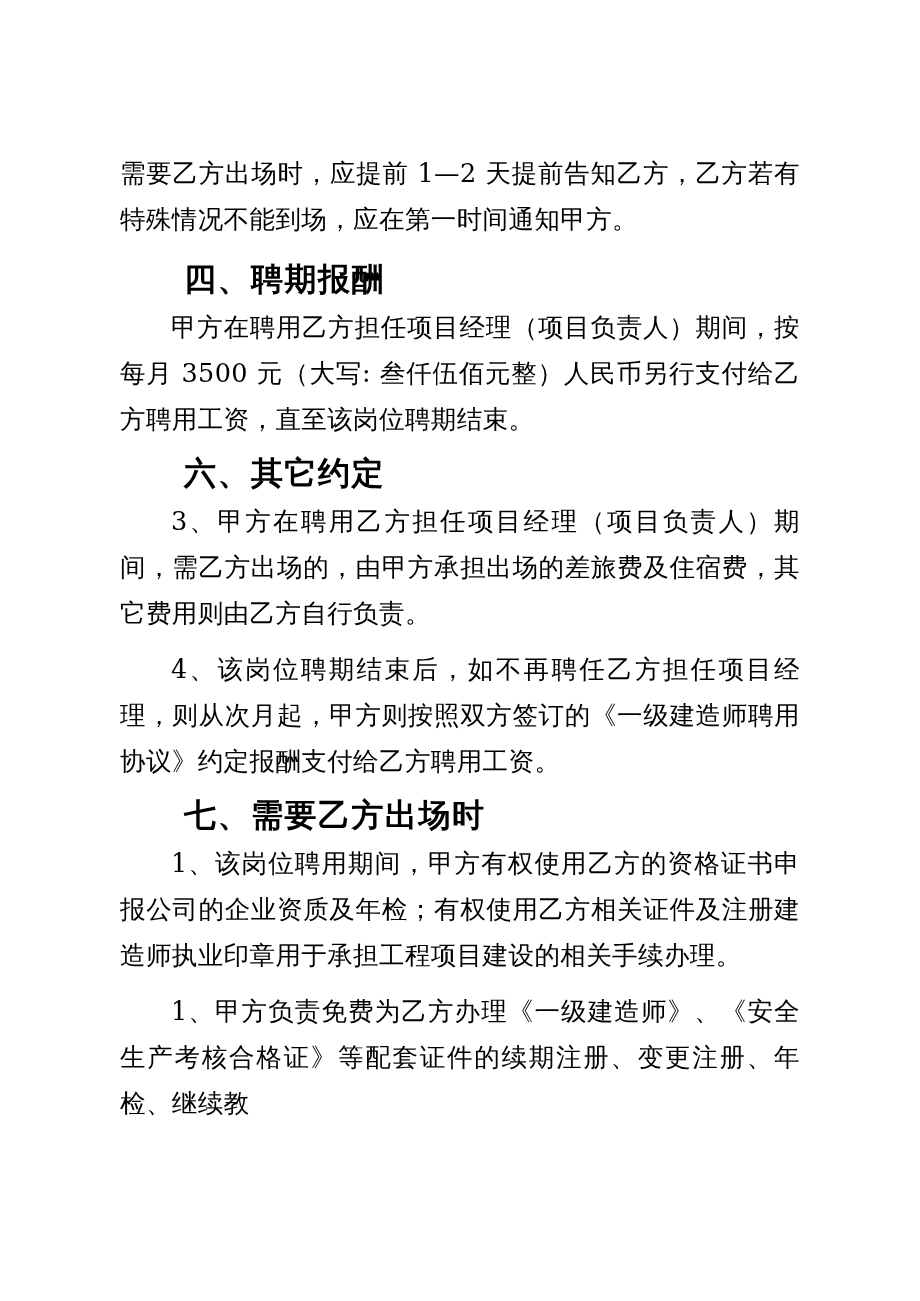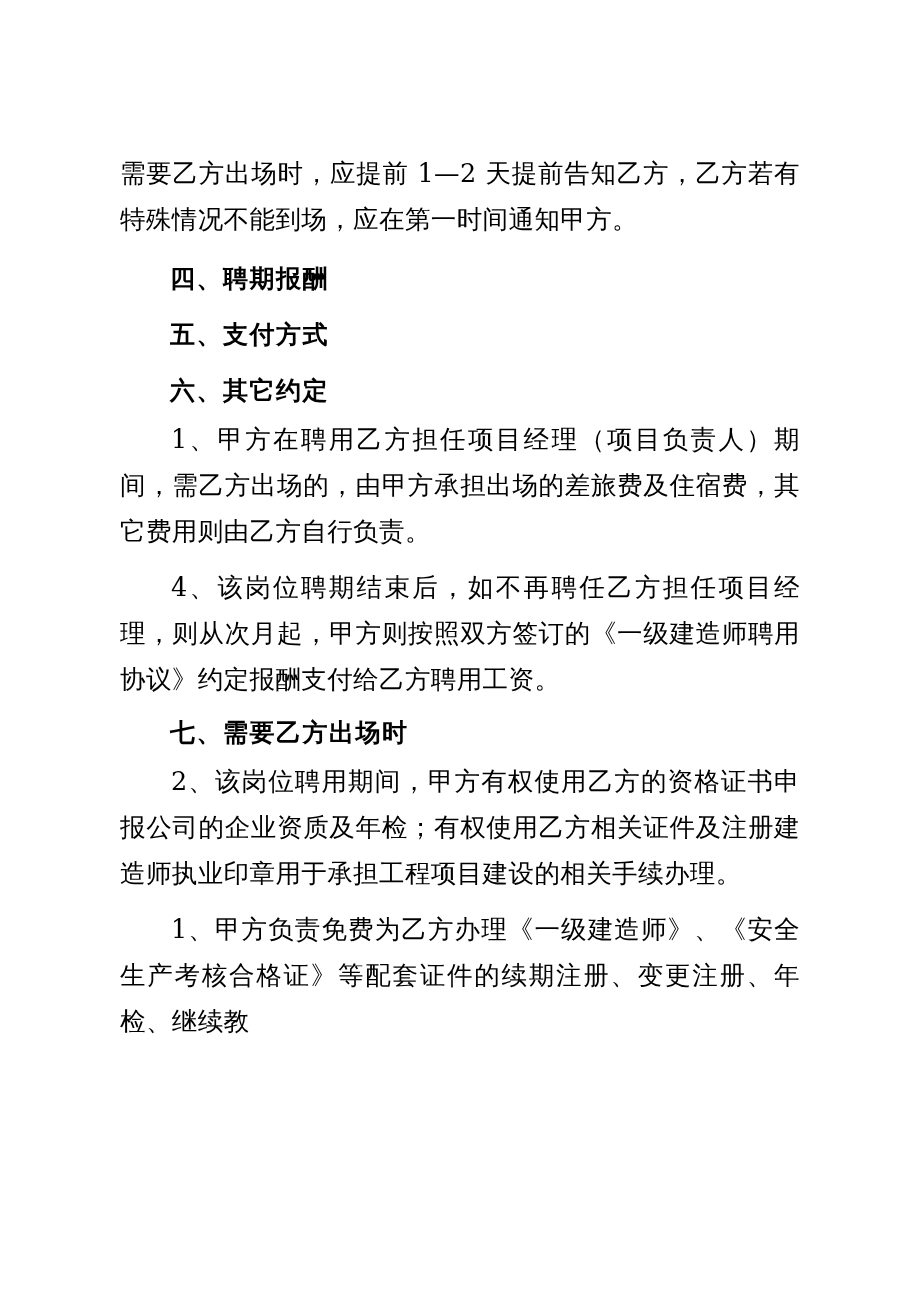--- a/index.html
+++ b/index.html
@@ -35,48 +35,48 @@
     text-align: justify;
     text-justify: inter-ideograph;
     margin-bottom: 2px;
   }
   .indent {
     text-indent: 2em;
   }
   .heading {
     font-family: "DejaVu Sans", "Liberation Sans", sans-serif;
     font-weight: bold;
-    font-size: 25px;
+    font-size: 32px;
     line-height: 50px;
     text-indent: 2em;
     letter-spacing: 1.5px;
     margin-top: 6px;
     margin-bottom: 0px;
   }
   .gap-small { height: 4px; }
   .gap-mid { height: 8px; }
 </style>
 </head>
 <body>
 
 <div class="page">
   <div class="doc-body">
 
     <p class="para">需要乙方出场时，应提前 1—2 天提前告知乙方，乙方若有特殊情况不能到场，应在第一时间通知甲方。</p>
 
     <div class="gap-small"></div>
 
     <p class="heading">四、聘期报酬</p>
+    <p class="para indent">甲方在聘用乙方担任项目经理（项目负责人）期间，按每月 3500 元（大写: 叁仟伍佰元整）人民币另行支付给乙方聘用工资，直至该岗位聘期结束。</p>
 
-    <p class="heading">五、支付方式</p>
 
     <p class="heading">六、其它约定</p>
-    <p class="para indent">1、甲方在聘用乙方担任项目经理（项目负责人）期间，需乙方出场的，由甲方承担出场的差旅费及住宿费，其它费用则由乙方自行负责。</p>
+    <p class="para indent">3、甲方在聘用乙方担任项目经理（项目负责人）期间，需乙方出场的，由甲方承担出场的差旅费及住宿费，其它费用则由乙方自行负责。</p>
     <div class="gap-mid"></div>
     <p class="para indent">4、该岗位聘期结束后，如不再聘任乙方担任项目经理，则从次月起，甲方则按照双方签订的《一级建造师聘用协议》约定报酬支付给乙方聘用工资。</p>
 
     <p class="heading">七、需要乙方出场时</p>
-    <p class="para indent">2、该岗位聘用期间，甲方有权使用乙方的资格证书申报公司的企业资质及年检；有权使用乙方相关证件及注册建造师执业印章用于承担工程项目建设的相关手续办理。</p>
+    <p class="para indent">1、该岗位聘用期间，甲方有权使用乙方的资格证书申报公司的企业资质及年检；有权使用乙方相关证件及注册建造师执业印章用于承担工程项目建设的相关手续办理。</p>
     <div class="gap-mid"></div>
     <p class="para indent">1、甲方负责免费为乙方办理《一级建造师》、《安全生产考核合格证》等配套证件的续期注册、变更注册、年检、继续教</p>
 
   </div>
 </div>
 
 </body></html>

